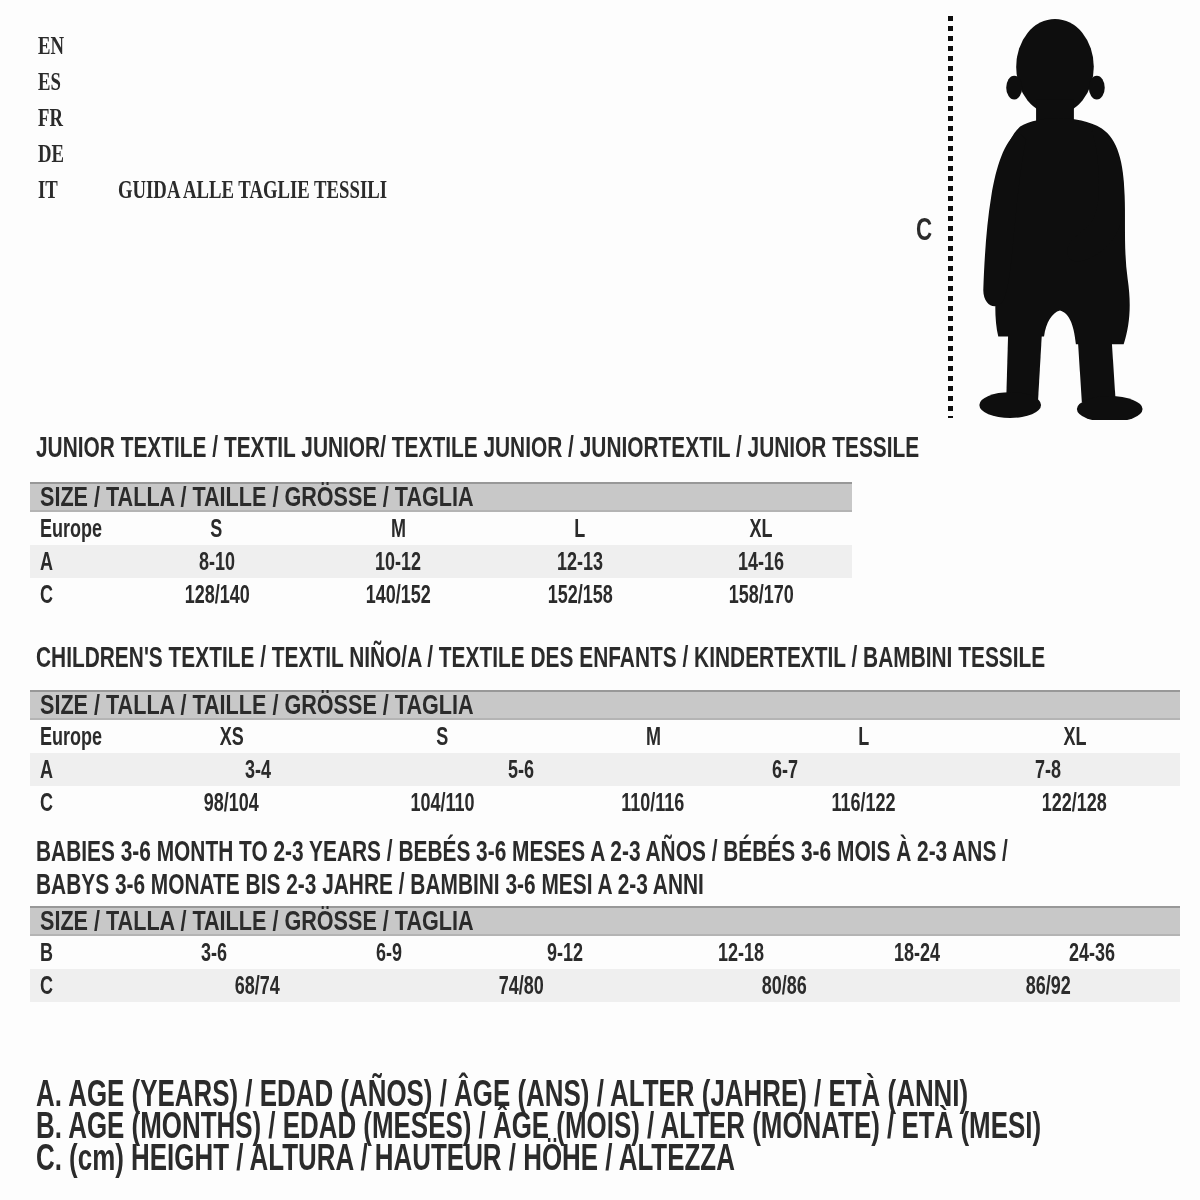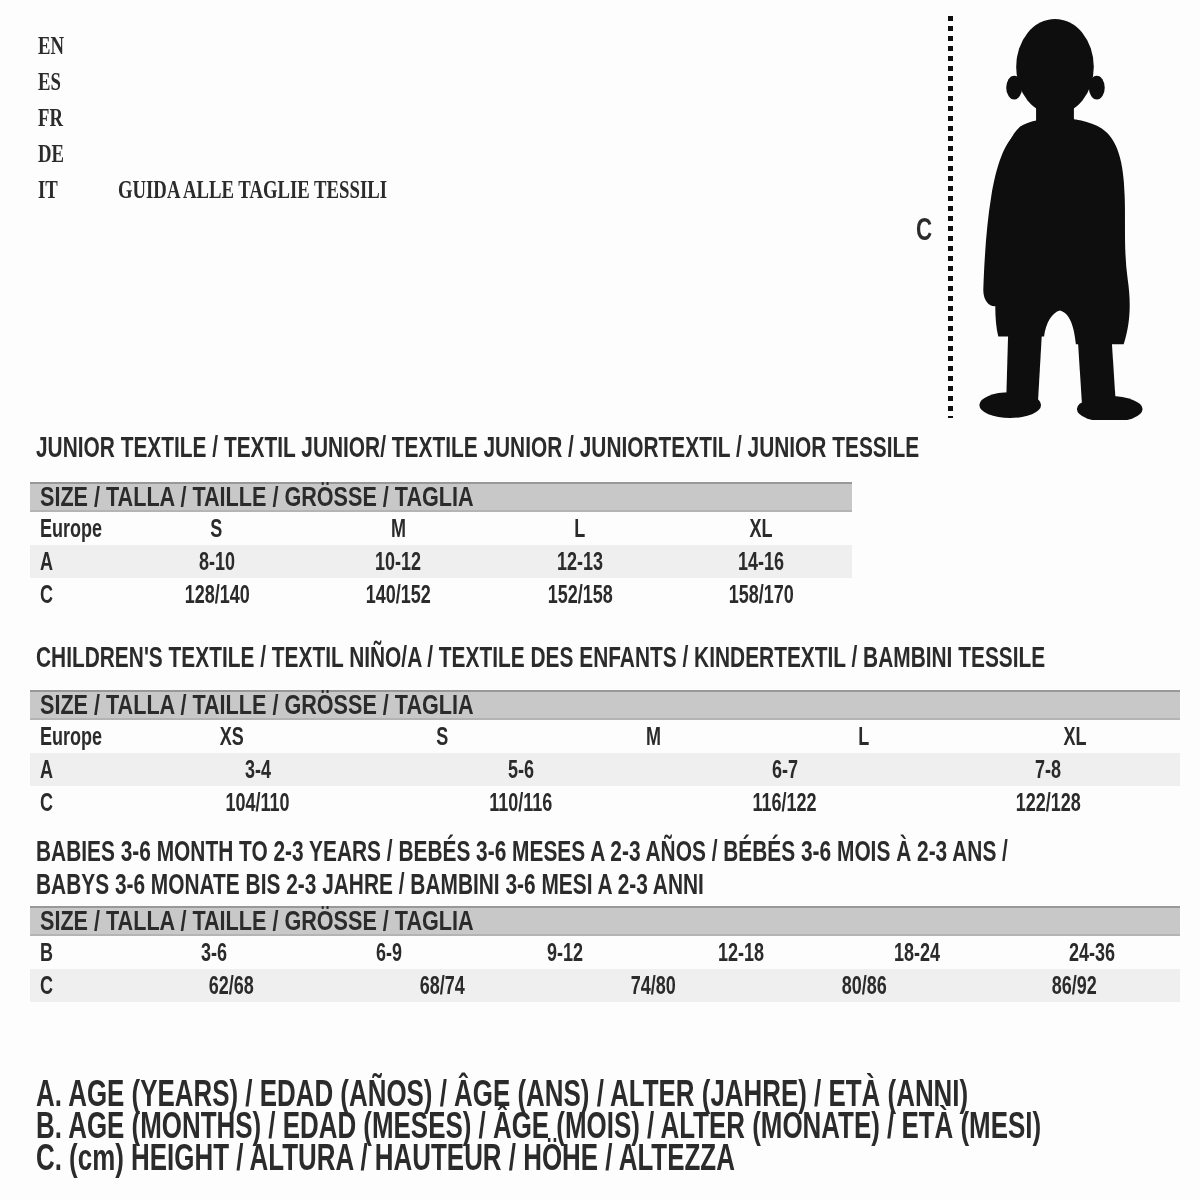--- a/index.html
+++ b/index.html
@@ -162,20 +162,21 @@
         </div>
         <div class="row stripe">
           <span class="row-label"><span class="cond">A</span></span>
           <span class="cell"><span class="cond cond-c">3-4</span></span>
           <span class="cell"><span class="cond cond-c">5-6</span></span>
           <span class="cell"><span class="cond cond-c">6-7</span></span>
           <span class="cell"><span class="cond cond-c">7-8</span></span>
         </div>
         <div class="row">
           <span class="row-label"><span class="cond">C</span></span>
+          <span class="cell"><span class="cond cond-c">98/104</span></span>
           <span class="cell"><span class="cond cond-c">104/110</span></span>
           <span class="cell"><span class="cond cond-c">110/116</span></span>
           <span class="cell"><span class="cond cond-c">116/122</span></span>
           <span class="cell"><span class="cond cond-c">122/128</span></span>
         </div>
       </div>
   </div>
 
   <div class="sec-title t3-title">
     <span class="cond">BABIES 3-6 MONTH TO 2-3 YEARS / BEBÉS 3-6 MESES A 2-3 AÑOS / BÉBÉS 3-6 MOIS À 2-3 ANS /</span><br>
@@ -190,21 +191,20 @@
           <span class="row-label"><span class="cond">B</span></span>
           <span class="cell"><span class="cond cond-c">3-6</span></span>
           <span class="cell"><span class="cond cond-c">6-9</span></span>
           <span class="cell"><span class="cond cond-c">9-12</span></span>
           <span class="cell"><span class="cond cond-c">12-18</span></span>
           <span class="cell"><span class="cond cond-c">18-24</span></span>
           <span class="cell"><span class="cond cond-c">24-36</span></span>
         </div>
         <div class="row stripe">
           <span class="row-label"><span class="cond">C</span></span>
-          <span class="cell"><span class="cond cond-c">62/68</span></span>
           <span class="cell"><span class="cond cond-c">68/74</span></span>
           <span class="cell"><span class="cond cond-c">74/80</span></span>
           <span class="cell"><span class="cond cond-c">80/86</span></span>
           <span class="cell"><span class="cond cond-c">86/92</span></span>
         </div>
       </div>
   </div>
 
   <div class="legend">
     <div><span class="cond">A. AGE (YEARS) / EDAD (AÑOS) / ÂGE (ANS) / ALTER (JAHRE) / ETÀ (ANNI)</span></div>

